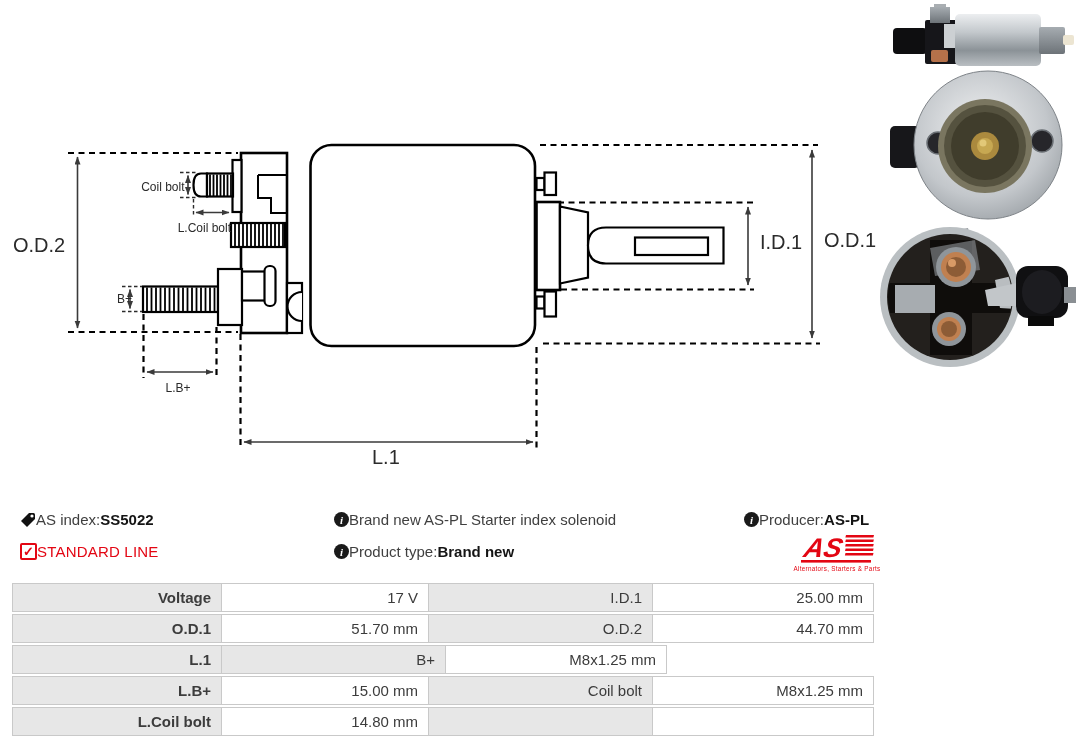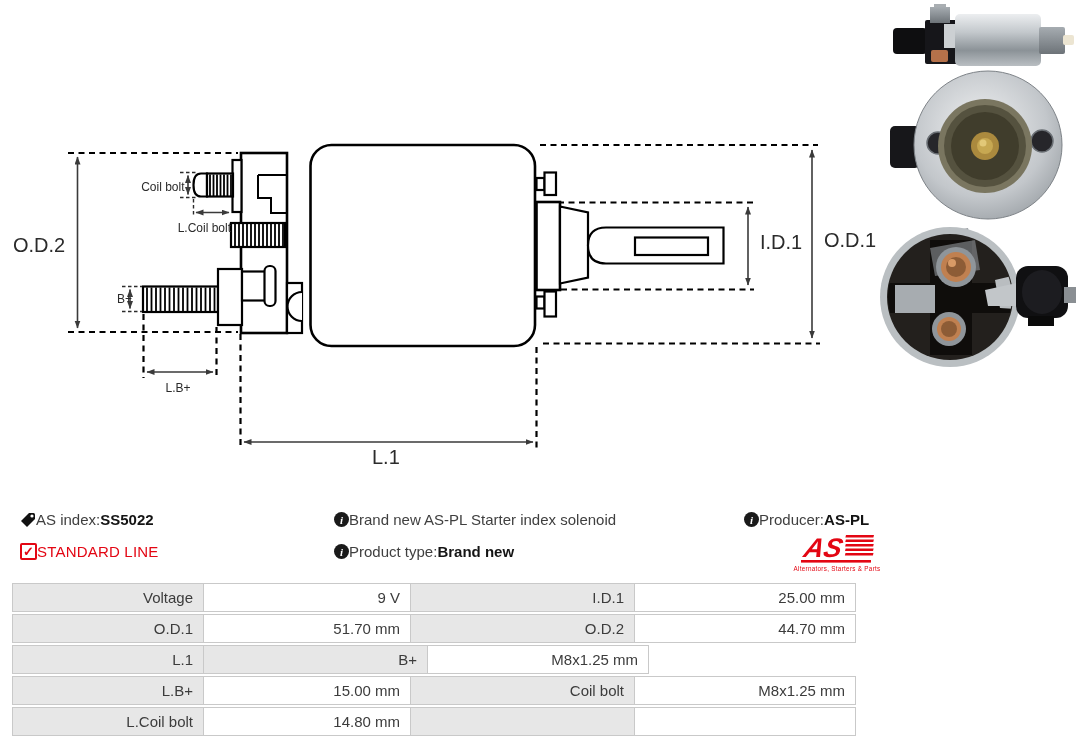--- a/index.html
+++ b/index.html
@@ -32,21 +32,21 @@
            font-size:13px;line-height:10px;align-items:center;justify-content:center;flex:0 0 auto;font-weight:bold;}
   #as-logo{position:absolute;left:787px;top:531px;}
 
   
   #spec-table{position:absolute;left:12px;top:583px;}
   .t-row{display:flex;margin-bottom:2px;}
   .cell{box-sizing:border-box;height:29px;line-height:27px;border:1px solid #c9c9c9;
         font-size:15px;text-align:right;padding-right:10px;color:#3c3c3c;}
   .lab{background:#e7e7e7;}
   .val{background:#ffffff;margin-left:-1px;}
-  .c1{width:192px;} .c2{width:208px;} .c3{width:225px;margin-left:-1px;} .c4{width:222px;}
+  .c1{width:210px;font-weight:bold;} .c2{width:208px;} .c3{width:225px;margin-left:-1px;} .c4{width:222px;}
 </style>
 </head>
 <body>
 
 <div id="stage">
 
   <svg id="diagram" viewBox="0 0 880 500" xmlns="http://www.w3.org/2000/svg">
     <defs>
       <marker id="arr" markerWidth="10" markerHeight="8" refX="7.5" refY="3" orient="auto-start-reverse" markerUnits="userSpaceOnUse">
         <path d="M0,0 L8,3 L0,6 Z" fill="#3a3a3a"></path>
@@ -236,21 +236,21 @@
       <rect x="63" y="17.5" width="28" height="2.6" fill="#e30613"></rect>
       <rect x="64" y="22" width="28" height="2.6" fill="#e30613"></rect>
     </g>
     <rect x="14" y="29" width="70" height="2.6" fill="#e30613"></rect>
     <text x="50" y="39.5" text-anchor="middle" font-family="Liberation Sans, sans-serif" font-size="6.3" fill="#e30613" letter-spacing="0.3">Alternators, Starters &amp; Parts</text>
   </svg>
 
   <div id="spec-table">
     <div class="t-row">
       <div class="cell lab c1">Voltage</div>
-      <div class="cell val c2">9 V</div>
+      <div class="cell val c2">17 V</div>
       <div class="cell lab c3">I.D.1</div>
       <div class="cell val c4">25.00 mm</div>
     </div>
     <div class="t-row">
       <div class="cell lab c1">O.D.1</div>
       <div class="cell val c2">51.70 mm</div>
       <div class="cell lab c3">O.D.2</div>
       <div class="cell val c4">44.70 mm</div>
     </div>
     <div class="t-row">

